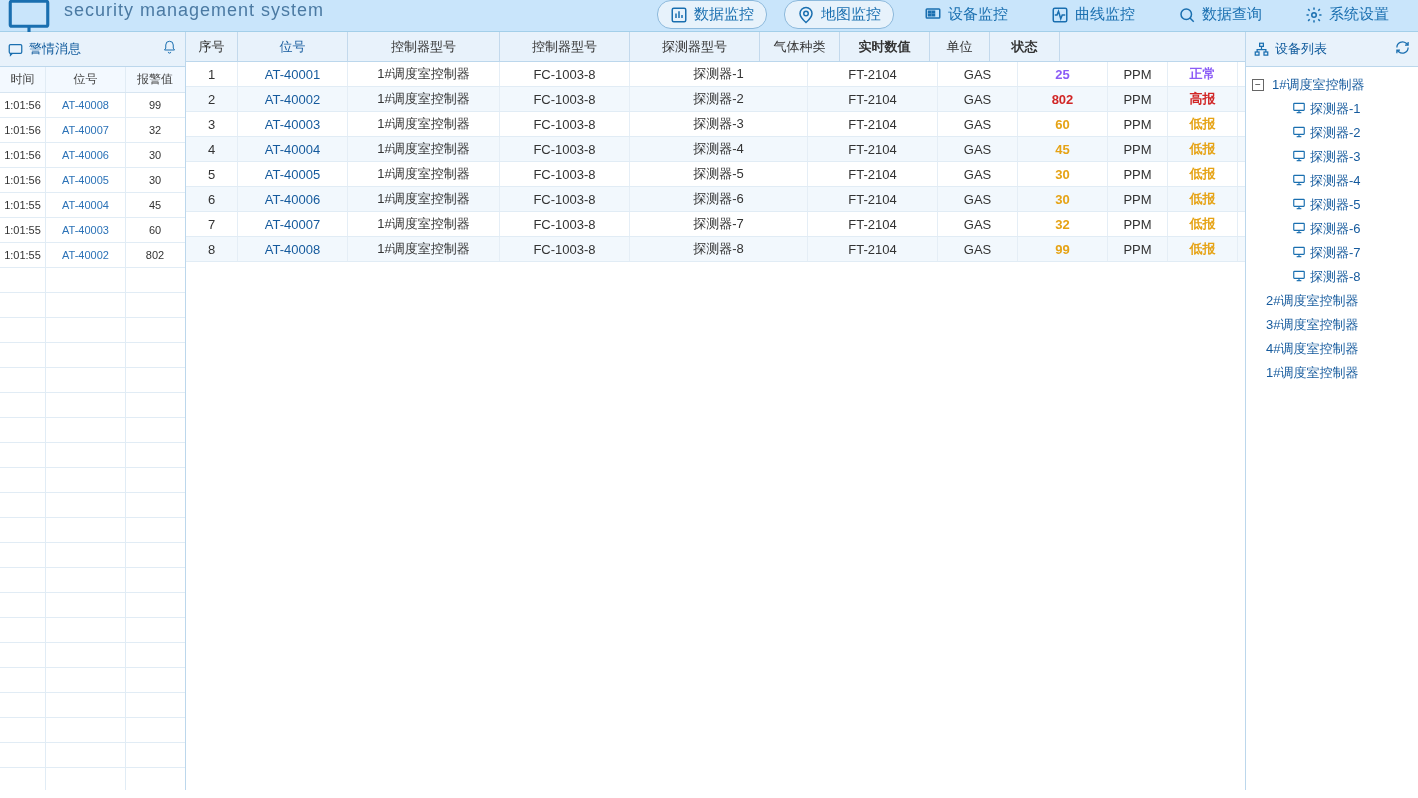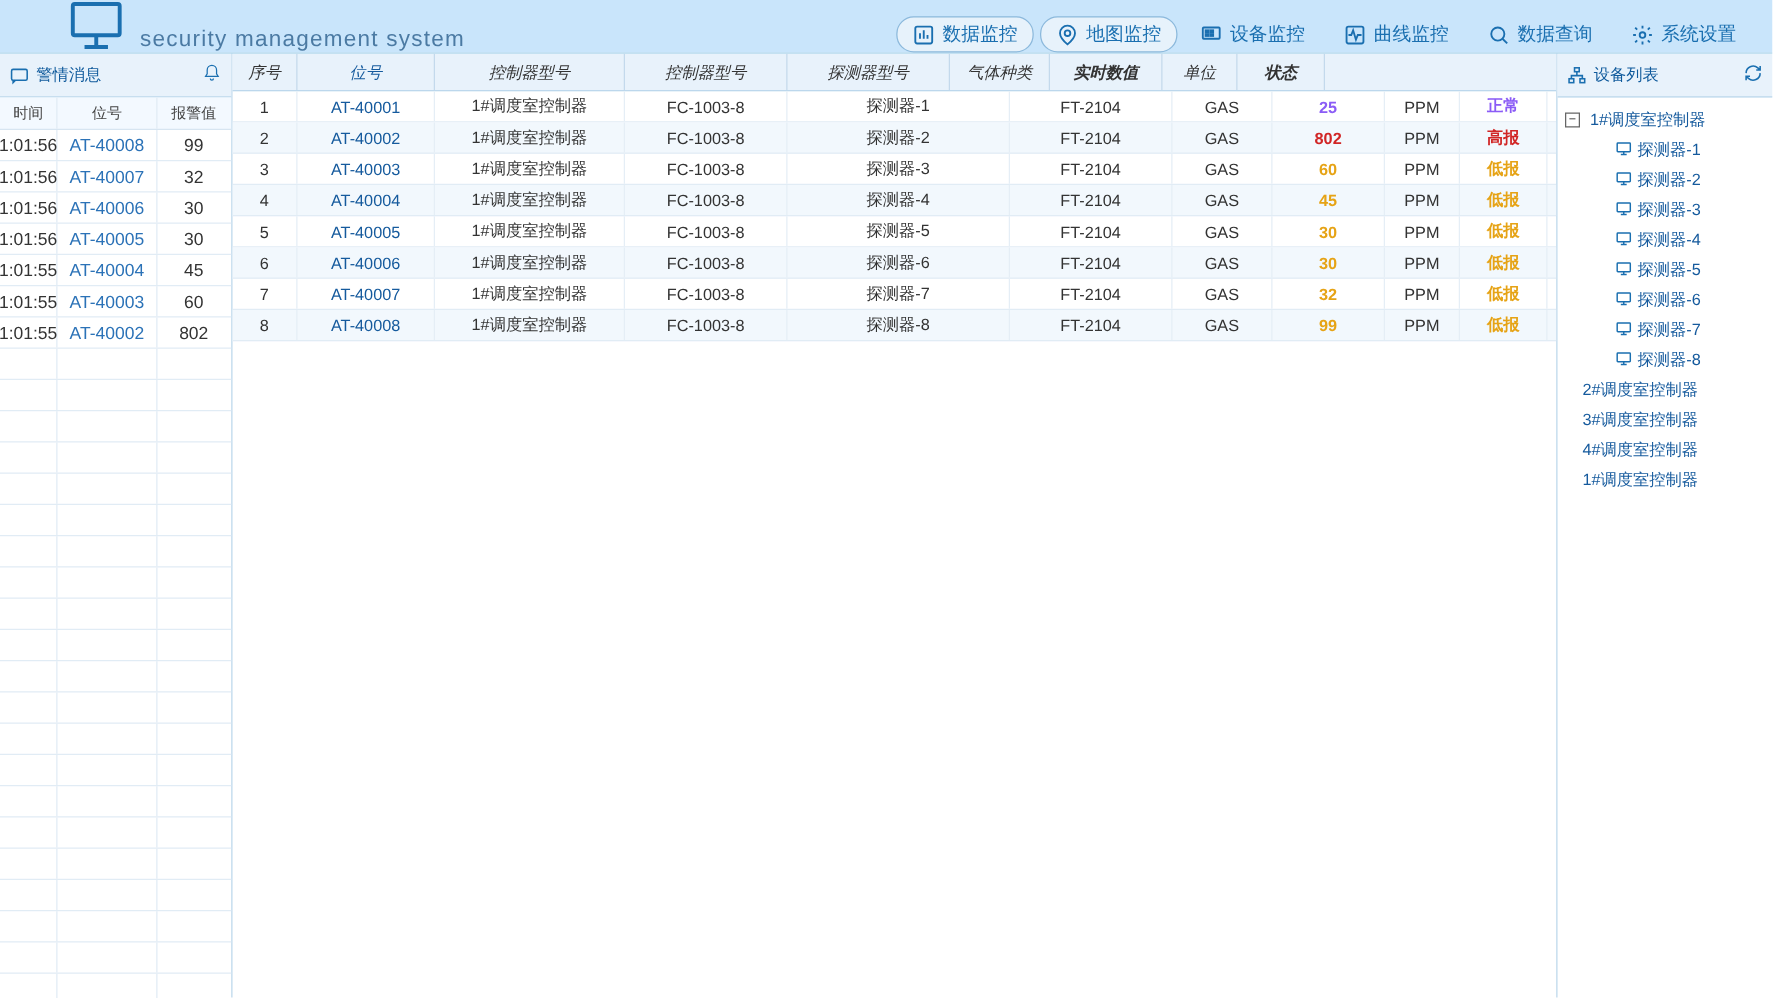--- a/index.html
+++ b/index.html
@@ -1,44 +1,44 @@
 <!DOCTYPE html>
 <html><head>
 <meta charset="utf-8">
 <style>
   * { box-sizing: border-box; margin: 0; padding: 0; }
   body { font-family: "Microsoft YaHei", Arial, sans-serif; font-size: 13px; background: #fff; color: #333; width: 1418px; height: 798px; overflow: hidden; }
-  .header { height: 43px; display: flex; align-items: flex-end; background: linear-gradient(#c9e5fb,#c9e5fb); border-bottom: 1px solid #a3cfe9; padding-left: 48px; }
+  .header { height: 32px; display: flex; align-items: flex-start; background: linear-gradient(#c9e5fb,#c9e5fb); border-bottom: 1px solid #a3cfe9; }
   .header .logo { width: 50px; height: 40px; display:flex; align-items:center; justify-content:center; margin-left:4px; }
   .header .title { font-size: 18px; color: #4b7aa3; margin-left: 10px; letter-spacing: 1px; }
   .header .spacer { flex: 1; }
-  .nav-items { display: flex; gap: 5px; margin-right: 16px; }
+  .nav-items { display: flex; gap: 17px; margin-right: 16px; }
   .nav-btn { display:flex; align-items:center; gap:6px; border: 1px solid transparent; padding: 4px 12px; border-radius: 14px; color:#1a6fb0; cursor:pointer; font-size:15px; }
   .nav-btn.active { border-color:#8cb9dc; background:#e7f2fb; }
   .nav-btn svg { width:18px; height:18px; }
   .nav-icon { display:inline-flex; }
 
   .layout { display:flex; width:100%; height:758px; }
   .left-panel { width:186px; border-right:1px solid #bcd7ec; display:flex; flex-direction:column; }
   .panel-hdr { height:34px; display:flex; align-items:center; justify-content:space-between; padding:17px 8px; background:#e8f2fb; border-bottom:1px solid #bcd7ec; color:#0f5a9c; font-weight:500; }
   .panel-hdr .lbl { display:flex; align-items:center; gap:6px; }
   .panel-hdr svg { width:15px; height:15px; }
   .alarm-head { display:flex; height:26px; background:#f3f9ff; border-bottom:1px solid #d7e5f1; color:#444; font-size:12px; }
   .alarm-head div, .alarm-row div { display:flex; align-items:center; justify-content:center; border-right:1px solid #e1ecf5; }
   .alarm-head div:last-child, .alarm-row div:last-child { border-right:none; }
   .col-t { width:46px; }
   .col-p { width:80px; }
   .col-v { width:58px; }
   .alarm-body { flex:1; overflow:auto; }
-  .alarm-row { display:flex; height:25px; border-bottom:1px solid #e1ecf5; font-size:14px; color:#333; }
+  .alarm-row { display:flex; height:25px; border-bottom:1px solid #e1ecf5; font-size:11px; color:#333; }
   .alarm-row .col-p { color:#2b72b7; }
 
   .center { flex:1; display:flex; flex-direction:column; border-right:1px solid #bcd7ec; }
   .main-head { display:flex; height:30px; background:#e8f2fb; border-bottom:1px solid #bcd7ec; color:#333; font-size:13px; }
-  .main-head div { display:flex; align-items:center; justify-content:center; border-right:1px solid #c3d9ec;font-style:italic; }
+  .main-head div { display:flex; align-items:center; justify-content:center; border-right:1px solid #c3d9ec; }
   .main-body { flex:1; overflow:auto; }
   .main-row { display:flex; height:25px; border-bottom:1px solid #e1ecf5; font-size:13px; }
   .main-row:nth-child(even){ background:#f2f8fd; }
   .main-row div { display:flex; align-items:center; justify-content:center; border-right:1px solid #e5eef6; }
   .c1{width:52px;} .c2{width:110px;color:#155a9d;} .c3{width:152px;} .c4{width:130px;}
   .c5{width:178px;} .c6{width:130px;} .c7{width:80px;} .c8{width:90px;font-weight:bold;}
   .c9{width:60px;} .c10{width:70px;font-weight:bold;}
   .st-normal{color:#8b5cf6;} .st-high{color:#d12626;} .st-low{color:#e6a315;}
 
   .right-panel { width:172px; display:flex; flex-direction:column; }

